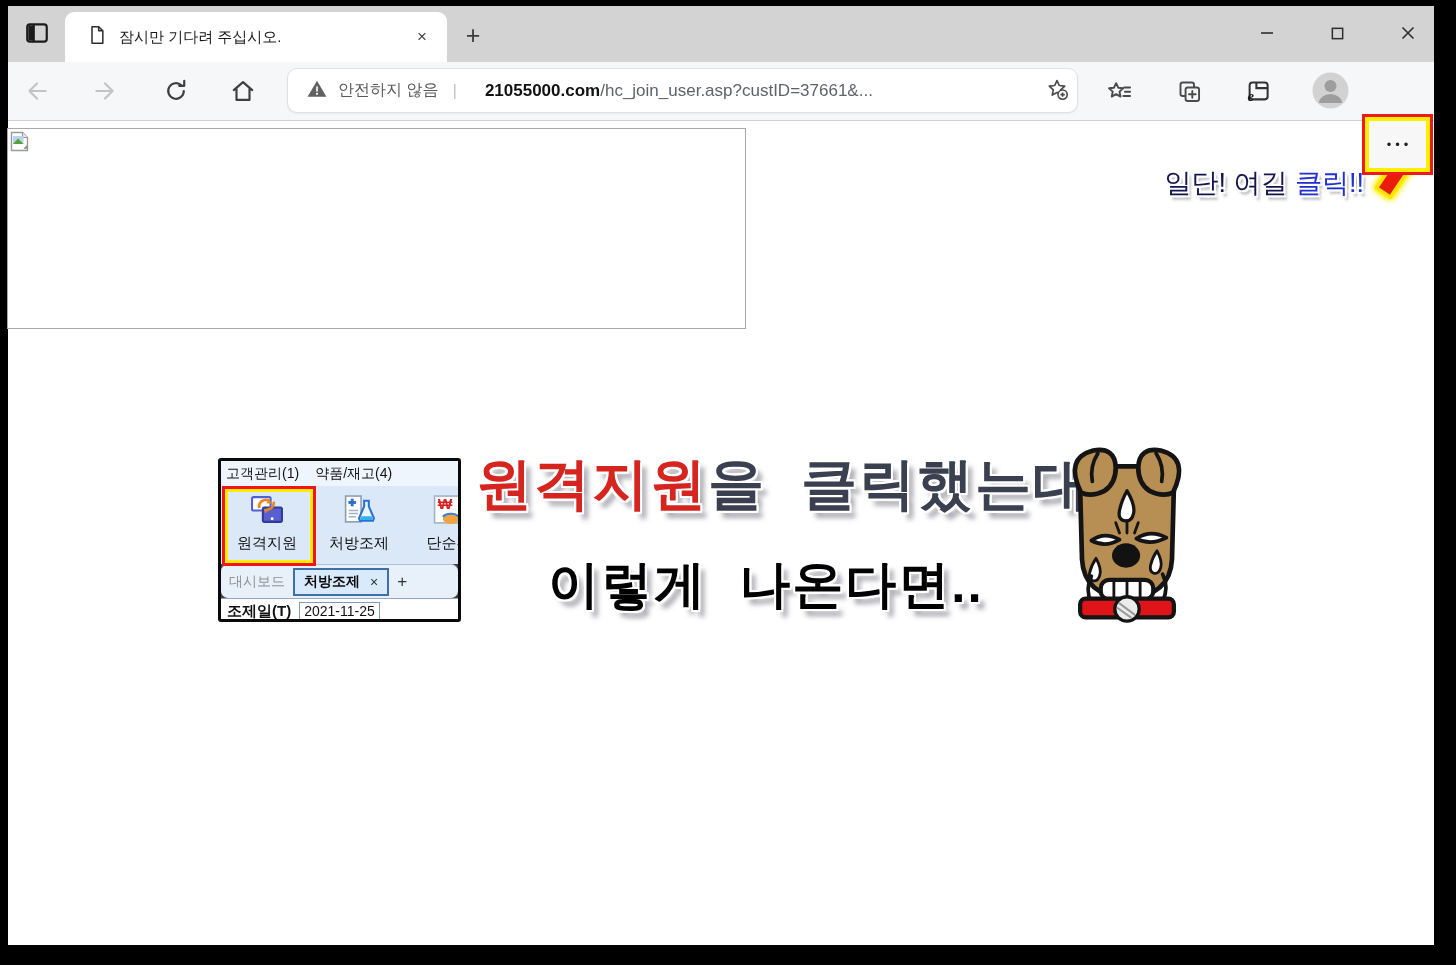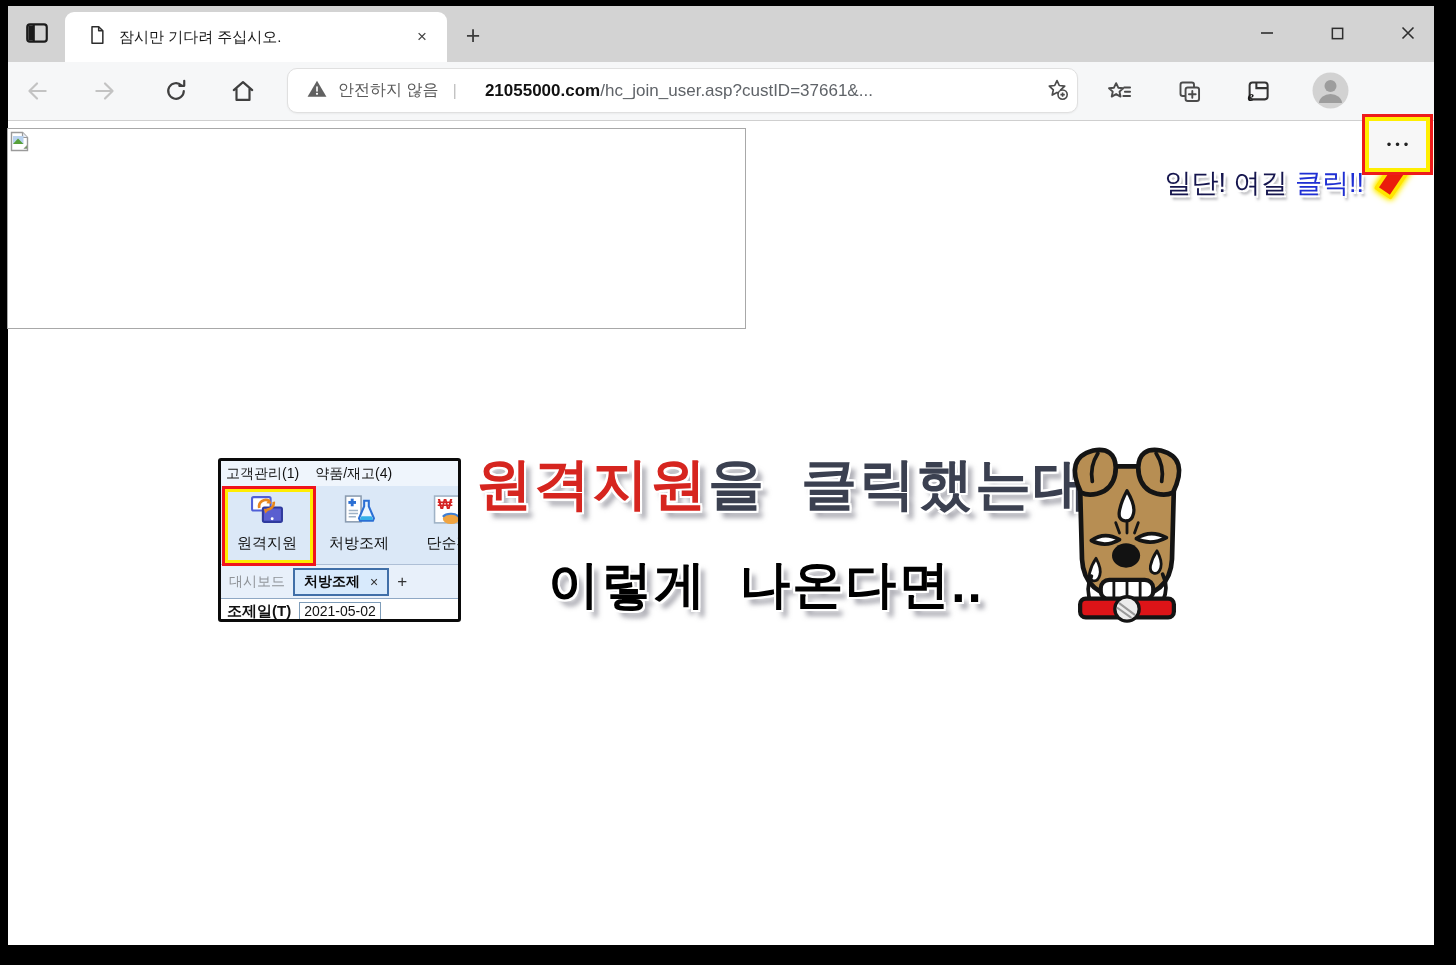--- a/index.html
+++ b/index.html
@@ -42,21 +42,21 @@
   
   .uph-label{position:absolute;left:218px;top:297px;font-size:27px;font-weight:bold;color:#e8131d;letter-spacing:1px;
              text-shadow:1px 1px 0 #6d0a0a,-1px 1px 0 #6d0a0a,1px -1px 0 #6d0a0a;}
   .mini{position:absolute;left:210px;top:337px;width:243px;height:164px;border:3px solid #0a0a0a;border-radius:3px;background:#404040;overflow:hidden;box-sizing:border-box;}
   .mini-menu{height:25px;background:#eff5fc;display:flex;align-items:center;gap:16px;padding-left:5px;font-size:14px;color:#111;white-space:nowrap;}
   .mini-toolbar{position:relative;height:78px;background:#dbe8f7;}
   .mini-btn{position:absolute;top:8px;width:80px;display:flex;flex-direction:column;align-items:center;gap:3px;}
   .mini-btn .lbl{font-size:15px;color:#101010;white-space:nowrap;}
   .mini-hl{position:absolute;left:1px;top:0px;width:88px;height:74px;border:3px solid #f0141c;z-index:5;}
   .mini-hl-inner{width:100%;height:100%;border:3px solid #ffec00;box-sizing:border-box;}
-  .mini-tabs{height:33px;background:#e8f0fa;border-top:1px solid #aebfd6;display:flex;align-items:center;gap:8px;padding-left:8px;white-space:nowrap;}
+  .mini-tabs{height:33px;background:#e8f0fa;border-top:1px solid #aebfd6;display:flex;align-items:center;gap:8px;padding-left:8px;white-space:nowrap;border-radius:7px;}
   .mini-tab-dash{font-size:14px;color:#8f9398;}
   .mini-tab-active{display:flex;align-items:center;gap:10px;border:2px solid #406fa8;background:#d8eafc;font-size:14px;font-weight:bold;color:#0c0c0c;padding:3px 9px;}
   .mini-tab-active .x{font-weight:normal;color:#333;}
   .mini-tab-plus{font-size:17px;color:#333;}
   .mini-bottom{height:28px;background:#fff;border-top:1px solid #8fa8c4;display:flex;align-items:flex-start;gap:8px;padding:3px 0 0 6px;white-space:nowrap;}
   .mini-bottom .fld{font-size:15px;font-weight:bold;color:#111;}
   .mini-bottom .val{font-size:14px;color:#111;border:1px solid #7f9db9;padding:0 4px;}
 
   
   .headline{position:absolute;font-weight:900;letter-spacing:2px;white-space:pre;
@@ -270,21 +270,21 @@
         <div class="mini-tabs">
           <span class="mini-tab-dash">대시보드</span>
           <span class="mini-tab-active">
             <span>처방조제</span>
             <span class="x">×</span>
           </span>
           <span class="mini-tab-plus">+</span>
         </div>
         <div class="mini-bottom">
           <span class="fld">조제일(T)</span>
-          <span class="val">2021-05-02</span>
+          <span class="val">2021-11-25</span>
         </div>
       </div>
 
       <div class="headline headline1"><span class="red">원격지원</span><span class="dark">을  클릭했는대</span></div>
       <div class="headline headline2">이렇게  나온다면..</div>
 
       <div class="note"><span class="dark">일단! 여길 </span><span class="blue">클릭!!</span></div>
 
       <div class="arrow-wrap">
         <svg width="48" height="78" viewBox="0 0 44 74">

